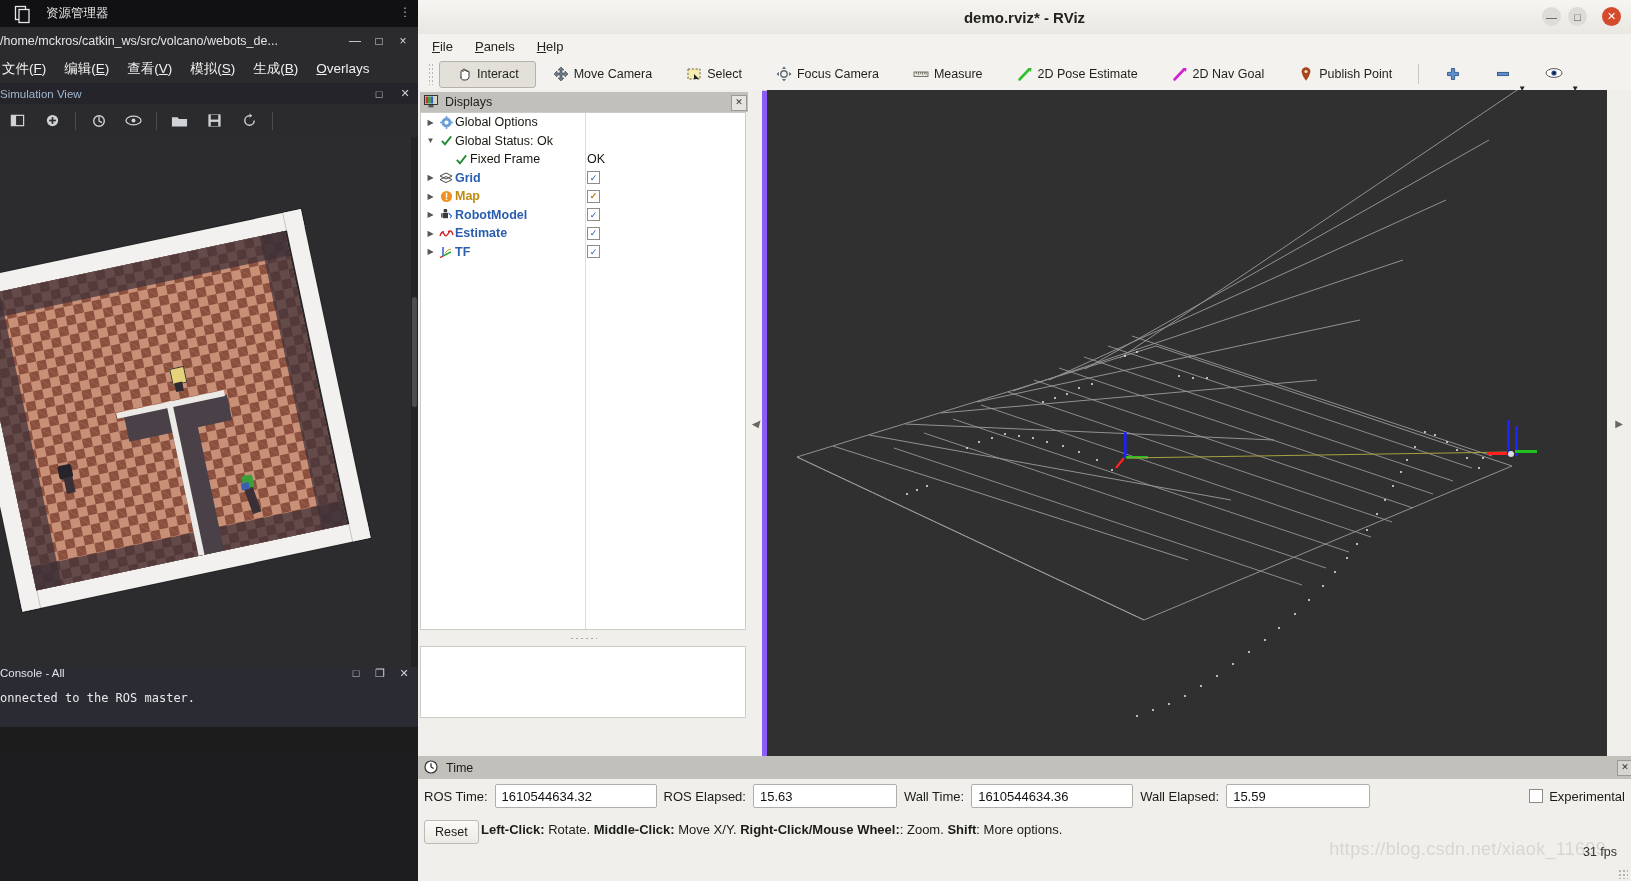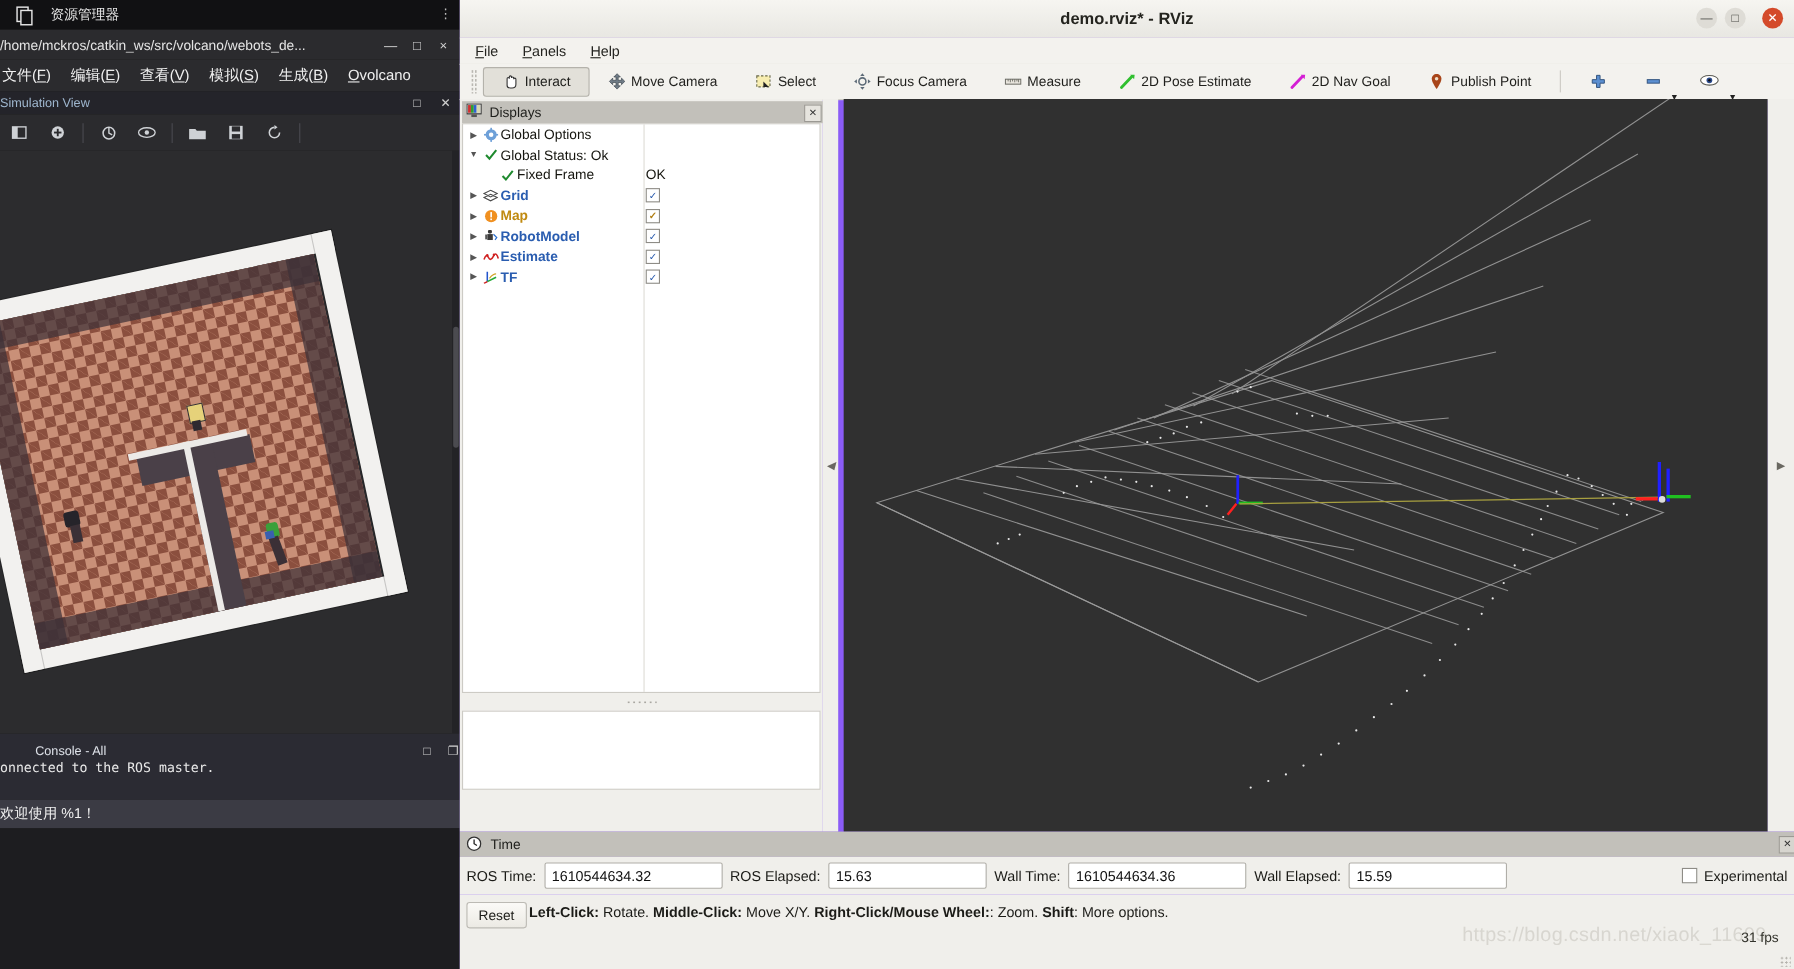--- a/index.html
+++ b/index.html
@@ -45,21 +45,21 @@
      background-image:
        linear-gradient(45deg,#8b4f3e 25%,transparent 25%,transparent 75%,#8b4f3e 75%),
        linear-gradient(45deg,#8b4f3e 25%,transparent 25%,transparent 75%,#8b4f3e 75%);
      background-size:19px 19px;background-position:0 0,9.5px 9.5px;}
   .room .darkband{position:absolute;background:#3d3038;opacity:.72;}
   .room .wall{position:absolute;background:#f2f1ef;box-shadow:0 0 0 1px rgba(0,0,0,.18);}
   .room .wallshade{position:absolute;background:#4a4048;}
   .room .ibeam{position:absolute;background:#eceae7;}
 
   .wb-console{position:absolute;left:0;top:667px;width:418px;height:60px;background:#2b2b33;}
-  .wb-console .ch{position:absolute;left:0;top:0;width:416px;height:22px;display:flex;align-items:flex-end;padding-left:32px;}
+  .wb-console .ch{position:absolute;left:0;top:0;width:416px;height:22px;display:flex;align-items:flex-start;}
   .wb-console .ch .t{color:#dfe3ea;font-size:11.5px;flex:1;}
   .wb-console .ch .b{color:#cfcfcf;font-size:11px;width:24px;text-align:center;}
   .wb-console .line{position:absolute;left:0;top:24px;color:#e9e9e9;font-family:"DejaVu Sans Mono",monospace;font-size:12px;}
   .wb-status{position:absolute;left:0;top:727px;width:418px;height:26px;background:#3b3b44;display:flex;align-items:center;}
   .wb-status .s{color:#f0f0f0;font-size:13px;}
   .wb-bottom{position:absolute;left:0;top:753px;width:418px;height:128px;background:#1d1d20;}
   .wb-bottomline{position:absolute;left:0;top:753px;width:410px;height:4px;background:#2a2a2e;}
 
   
   .rviz{position:absolute;left:418px;top:0;width:1213px;height:881px;background:#8b5cf6;}
@@ -170,21 +170,21 @@
         <span>×</span>
       </div>
     </div>
 
     <div class="wb-menubar">
       <div class="mi"><span>文件(</span><u>F</u><span>)</span></div>
       <div class="mi"><span>编辑(</span><u>E</u><span>)</span></div>
       <div class="mi"><span>查看(</span><u>V</u><span>)</span></div>
       <div class="mi"><span>模拟(</span><u>S</u><span>)</span></div>
       <div class="mi"><span>生成(</span><u>B</u><span>)</span></div>
-      <div class="mi"><span></span><u>O</u><span>volcano</span></div>
+      <div class="mi"><span></span><u>O</u><span>verlays</span></div>
     </div>
 
     <div class="wb-viewhdr">
       <div class="t">Simulation View</div>
       <div class="b">□</div>
       <div class="b">✕</div>
     </div>
 
     <div class="wb-toolbar">
       <div class="ti">
@@ -271,23 +271,20 @@
     <div class="wb-console">
       <div class="ch">
         <div class="t">Console - All</div>
         <div class="b">□</div>
         <div class="b">❐</div>
         <div class="b">✕</div>
       </div>
       <div class="line">onnected to the ROS master.</div>
     </div>
 
-    <div class="wb-status">
-      <div class="s">欢迎使用 %1！</div>
-    </div>
     <div class="wb-bottomline"></div>
     <div class="wb-bottom"></div>
   </div>
 
   <div class="rviz">
 
     <div class="rv-title">
       <div class="t">demo.rviz* - RViz</div>
       <div class="rv-wbtn rv-min">—</div>
       <div class="rv-wbtn rv-max">□</div>

